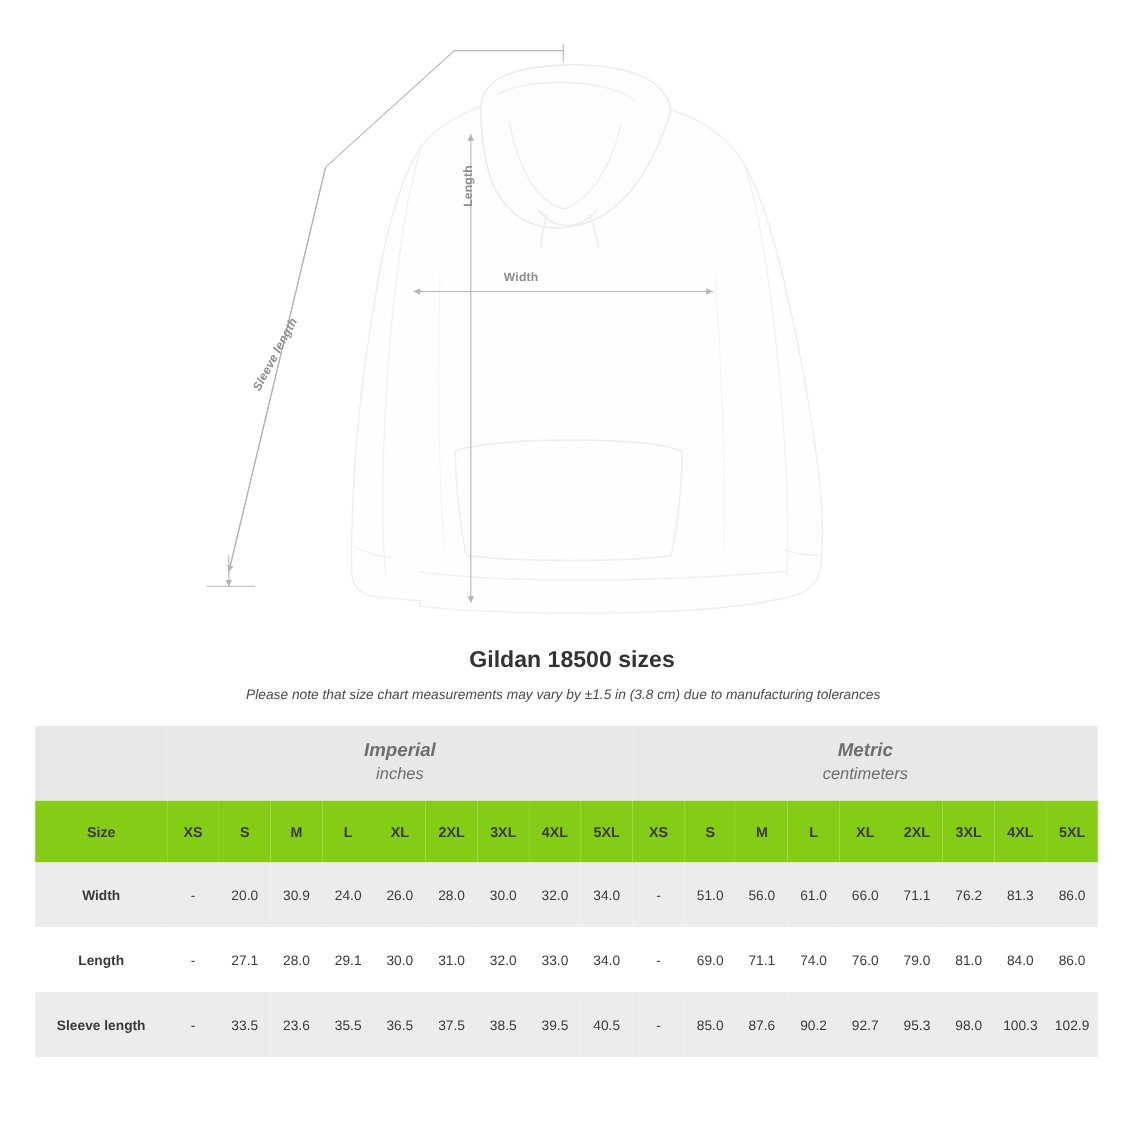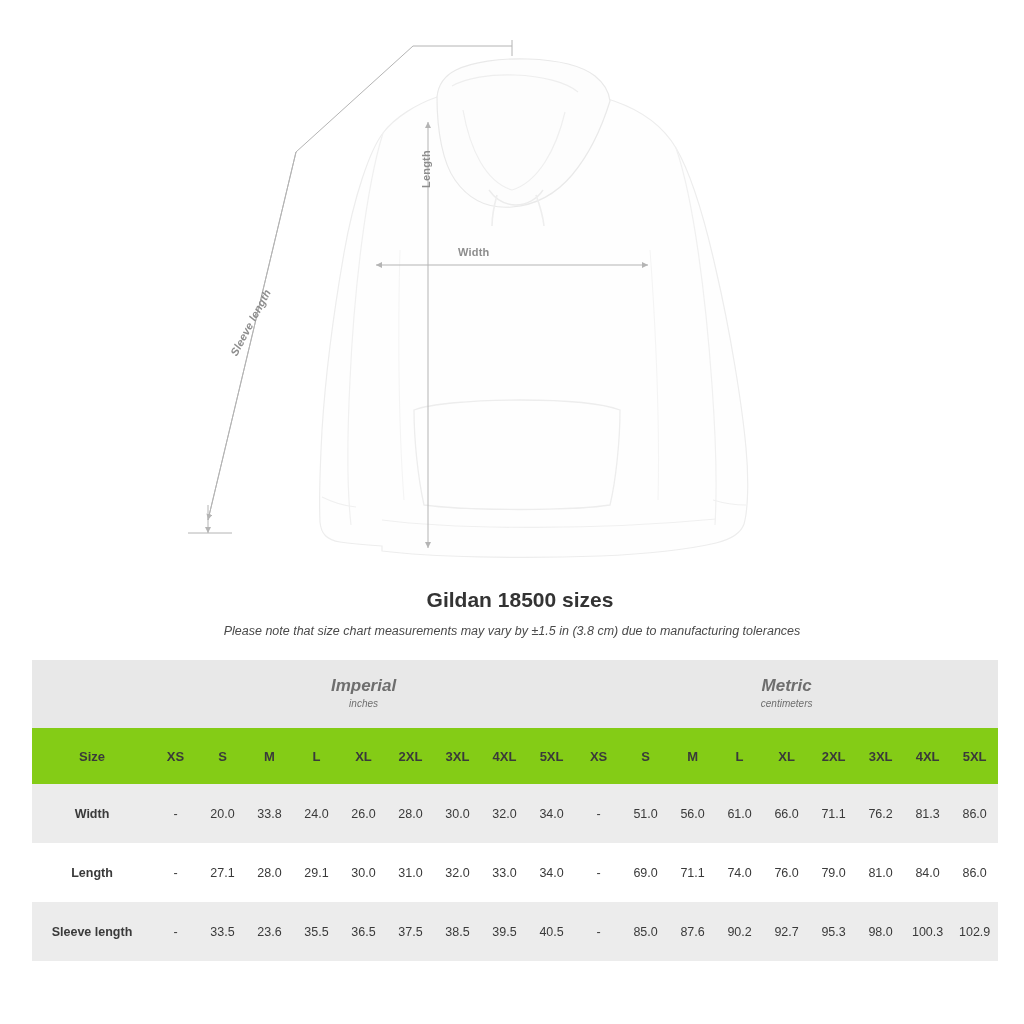--- a/index.html
+++ b/index.html
@@ -95,21 +95,21 @@
     vertical-align: middle;
   }
   .sys-head .sys-name {
     font-size: 17px;
     font-style: italic;
     font-weight: bold;
     color: #6e6e6e;
     line-height: 1.2;
   }
   .sys-head .sys-unit {
-    font-size: 10px;
+    font-size: 15px;
     font-style: italic;
     color: #6e6e6e;
     line-height: 1.6;
   }
   .corner-cell {
     background: #e8e8e8;
   }
 
   tr.head-row td {
     height: 56px;
@@ -265,21 +265,21 @@
           <td>2XL</td>
           <td>3XL</td>
           <td>4XL</td>
           <td>5XL</td>
         </tr>
 
         <tr class="data-row row-shaded">
           <td class="rowlabel">Width</td>
           <td>-</td>
           <td>20.0</td>
-          <td>33.8</td>
+          <td>30.9</td>
           <td>24.0</td>
           <td>26.0</td>
           <td>28.0</td>
           <td>30.0</td>
           <td>32.0</td>
           <td>34.0</td>
           <td>-</td>
           <td>51.0</td>
           <td>56.0</td>
           <td>61.0</td>

